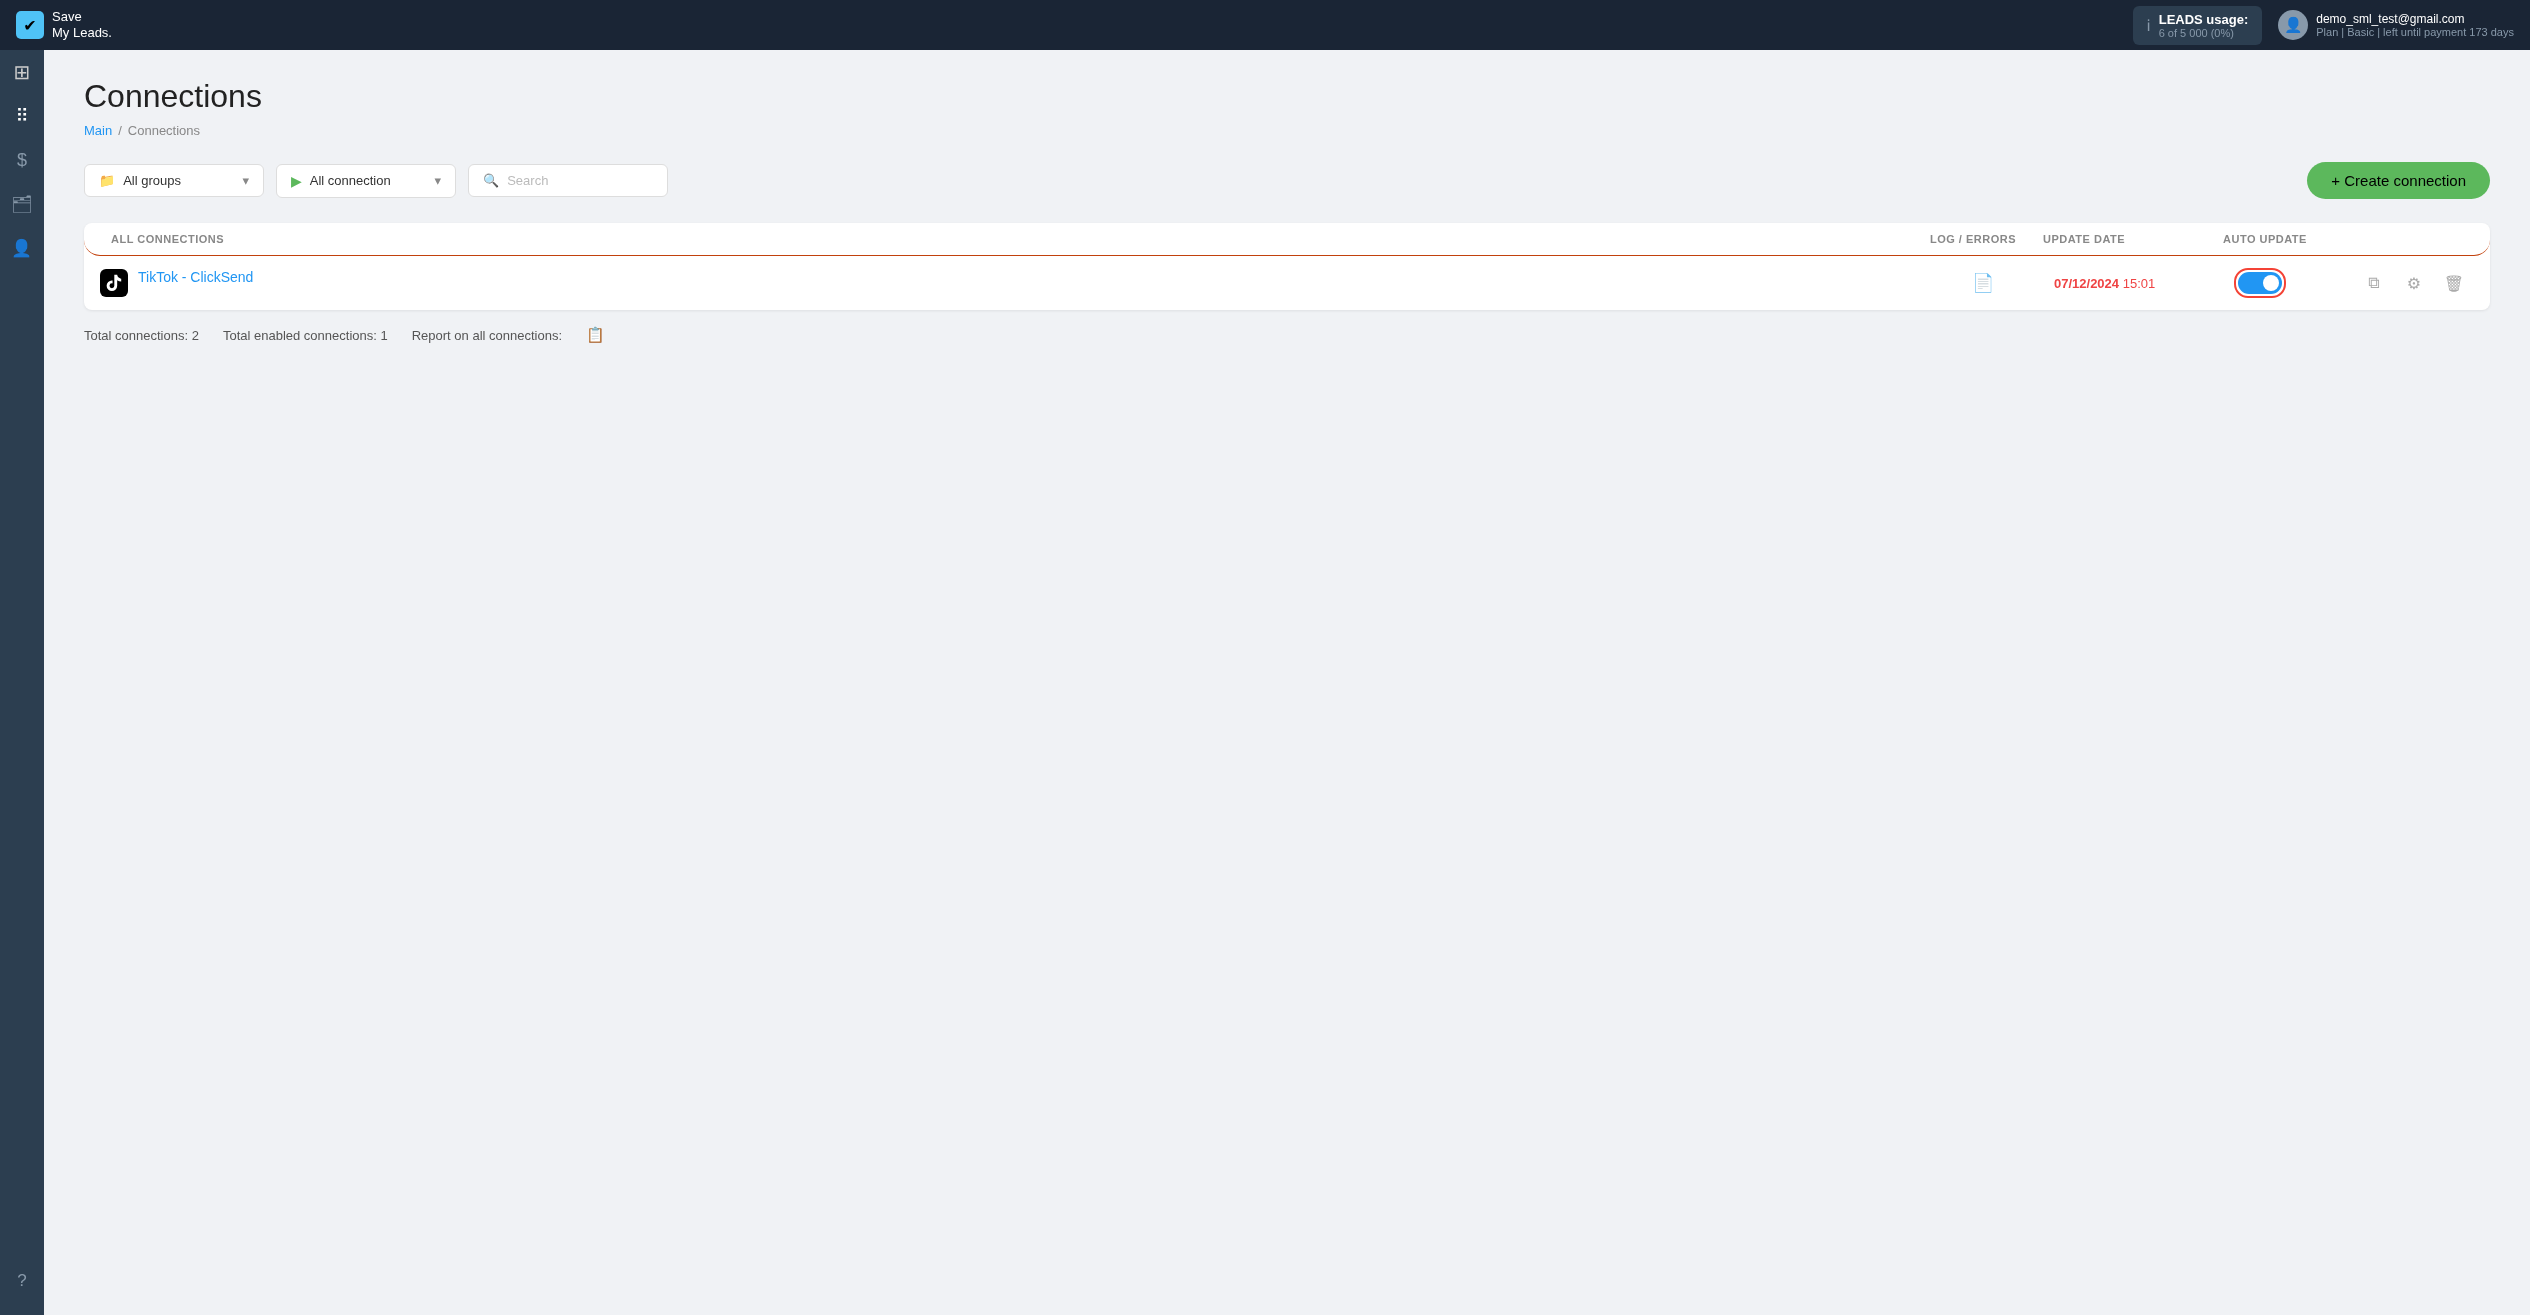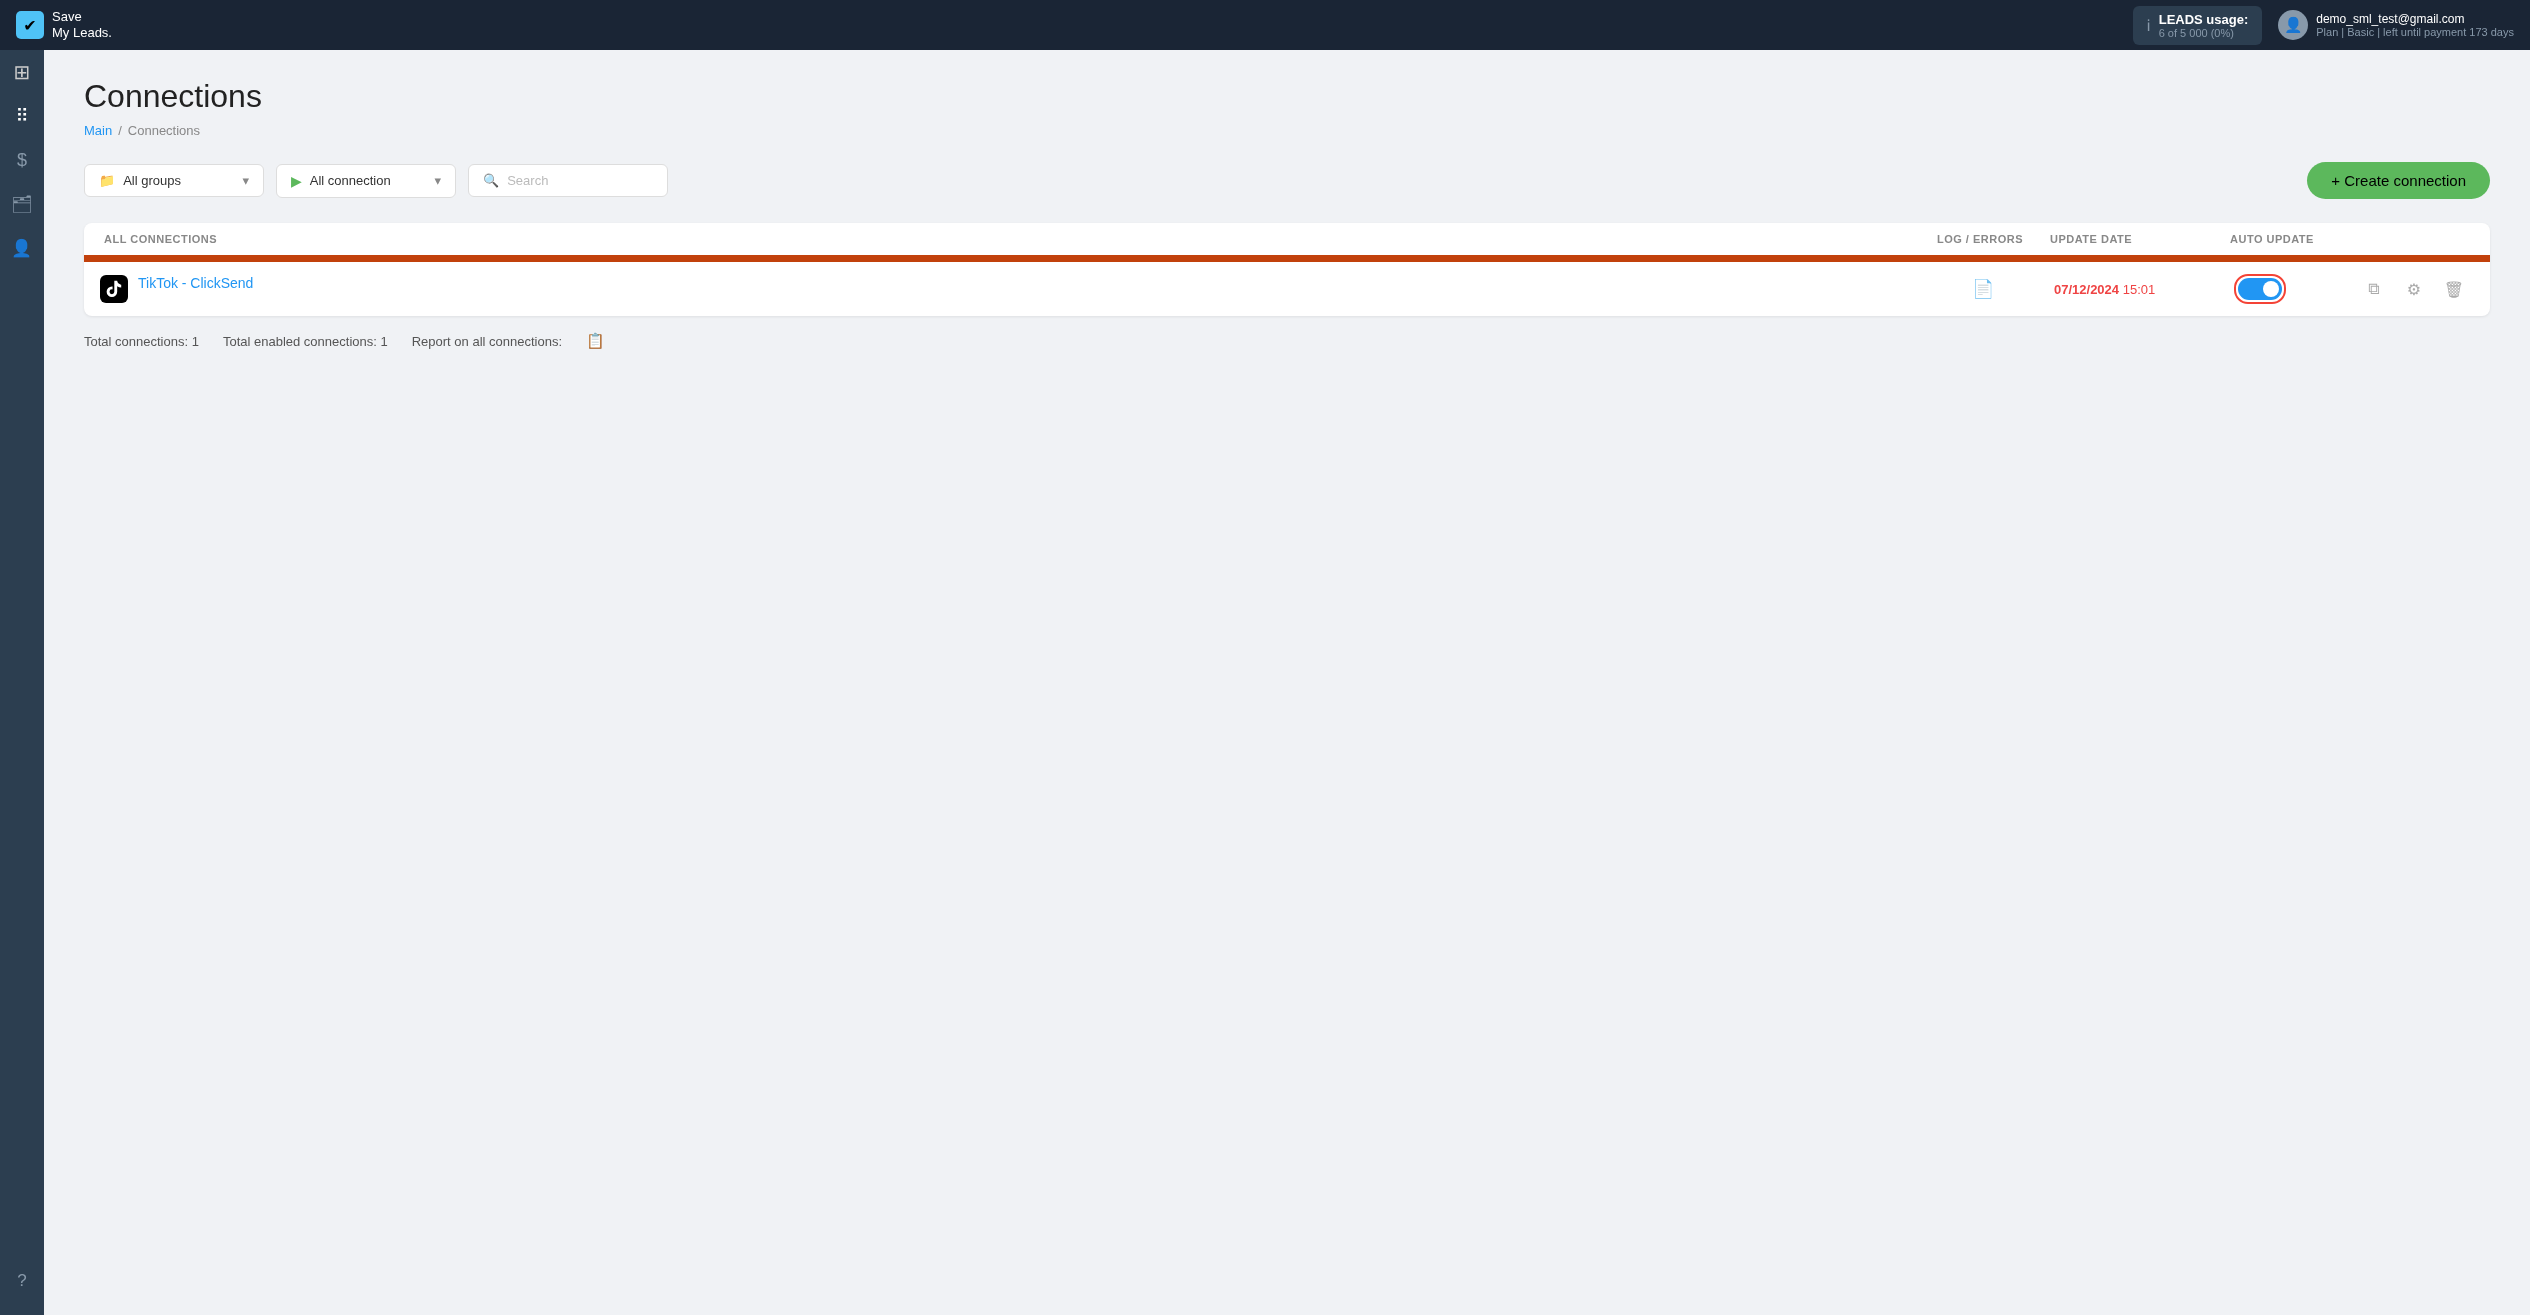--- a/index.html
+++ b/index.html
@@ -168,27 +168,28 @@
     
     .connections-table {
       background: #fff;
       border-radius: 8px;
       overflow: hidden;
       box-shadow: 0 1px 3px rgba(0,0,0,0.08);
     }
     .table-header {
       display: grid;
       grid-template-columns: 1fr 140px 180px 120px 40px 40px 40px;
-      padding: 10px 20px;
-      border-bottom: 7px solid #c2410c;
+      padding: 10px 27px;
+      border-bottom: 1px solid #c2410c;
       font-size: 11px;
       font-weight: 600;
       color: #888;
       letter-spacing: 0.5px;
       text-transform: uppercase;
+      border-radius: 16px;
     }
     .table-row {
       display: grid;
       grid-template-columns: 1fr 140px 180px 120px 40px 40px 40px;
       padding: 12px 16px;
       align-items: center;
       border-bottom: 1px solid #f5f5f5;
     }
     .table-row:last-child { border-bottom: none; }
     .conn-name {
@@ -395,21 +396,21 @@
             </div>
           </div>
         </div>
         <div class="action-icon">⧉</div>
         <div class="action-icon">⚙</div>
         <div class="action-icon">🗑</div>
       </div>
     </div>
 
     <div class="table-footer">
-      <span>Total connections: 1</span>
+      <span>Total connections: 2</span>
       <span>Total enabled connections: 1</span>
       <span>Report on all connections:</span>
       <span class="report-icon">📋</span>
     </div>
 
 
   </div>
 </div>
 
 </body></html>

